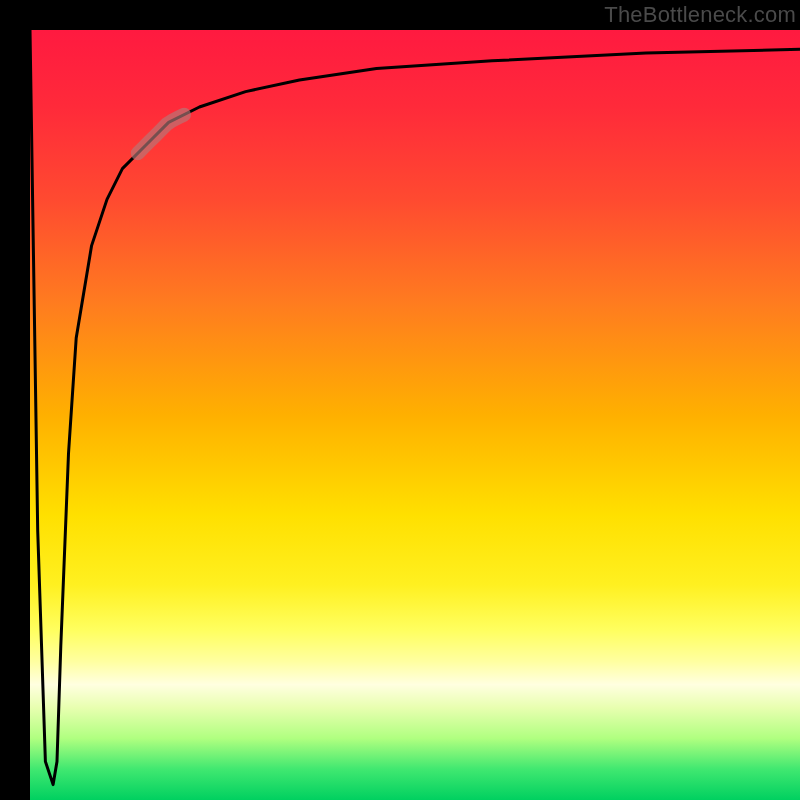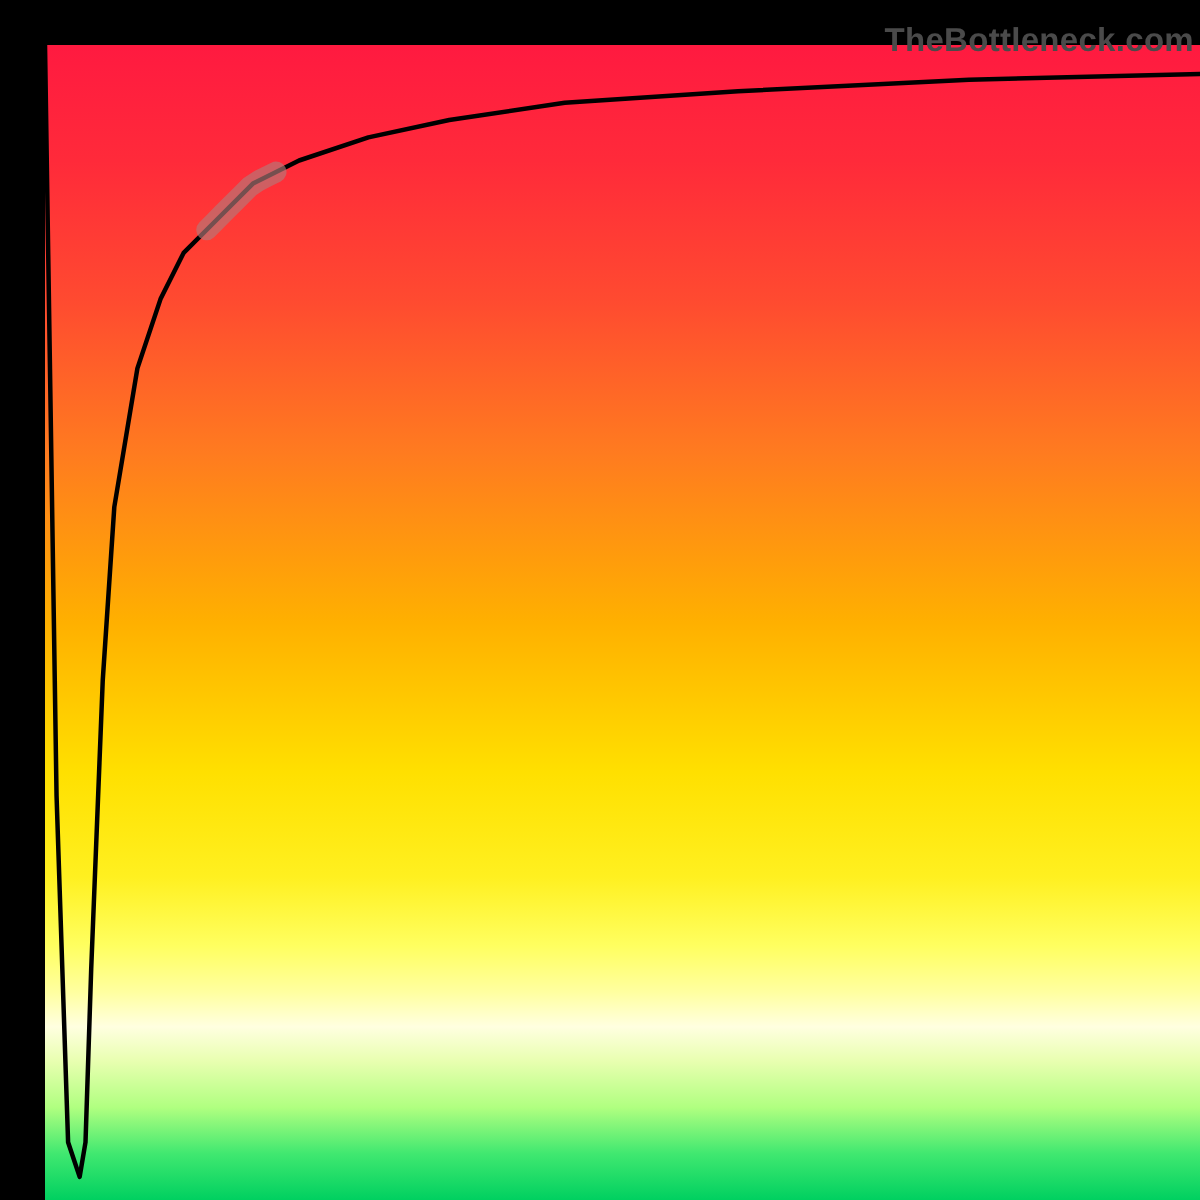--- a/index.html
+++ b/index.html
@@ -36,25 +36,25 @@
       #ffffa0 82%,
       #ffffe0 85%,
       #e8ffb0 88%,
       #b0ff80 92%,
       #40e870 96%,
       #00d060 100%
     );
   }
   .watermark {
     position: absolute;
-    top: 14px;
+    top: 2px;
     right: 4px;
     color: #4a4a4a;
     font-size: 22px;
-    font-weight: 700;
+    font-weight: 400;
     letter-spacing: 0.2px;
     pointer-events: none;
     user-select: none;
   }
   svg.curve {
     position: absolute;
     left: 0;
     top: 0;
     width: 770px;
     height: 770px;

